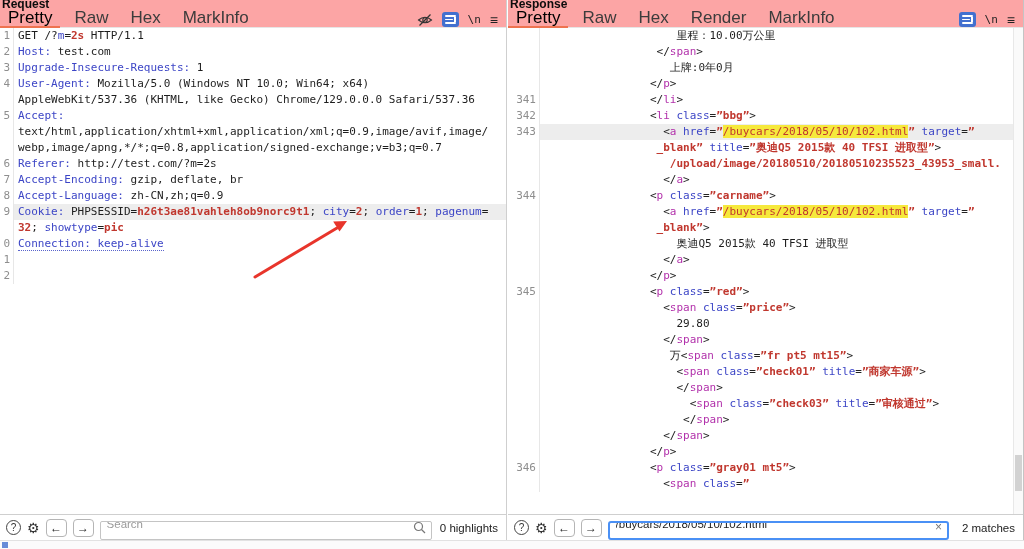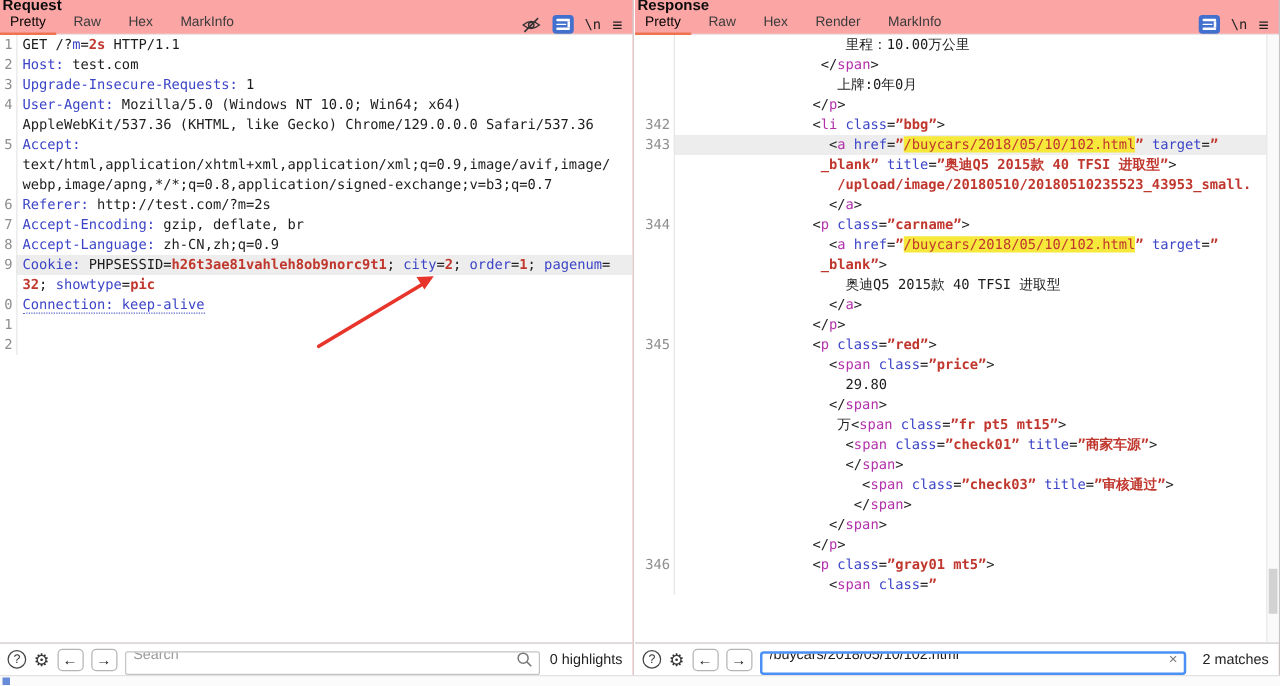--- a/index.html
+++ b/index.html
@@ -9,21 +9,21 @@
     background:#fff; font-family:"Liberation Sans", sans-serif; color:#1c1c1c;
   }
   .panel { position:absolute; top:0; height:540px; background:#fca5a5; }
   #panel-request  { left:0;   width:507px; border-right:1px solid #cfcfcf; }
   #panel-response { left:508px; width:516px; border-right:1px solid #c4c4c4; }
 
   .ptitle { position:absolute; top:-3px; left:2px; font-size:12px; font-weight:bold; color:#0c0c0c; }
 
   .tabbar { position:absolute; top:9px; left:0; right:0; height:19px; border-bottom:1px solid #e6e6e6; }
   .tabs { position:absolute; left:8px; top:0; height:19px; display:flex; align-items:center; }
-  .tab { font-size:11px; color:#3c3c3c; margin-right:22px; position:relative; height:19px; line-height:18px; cursor:default; }
+  .tab { font-size:17px; color:#3c3c3c; margin-right:22px; position:relative; height:19px; line-height:18px; cursor:default; }
   .tab.active { color:#000; }
   .tab.active::after { content:""; position:absolute; left:-8px; right:-8px; bottom:-1px; height:3px; background:#ee7350; }
   .ticons { position:absolute; right:8px; top:2px; height:17px; display:flex; align-items:center; gap:9px; }
   .nl-glyph { font-size:11px; color:#222; font-family:"DejaVu Sans Mono", monospace; }
   .menu-glyph { font-size:14px; color:#222; }
   .wrapicon { width:17px; height:15px; background:#4270cf; border-radius:3px; position:relative; }
   .wrapicon i { position:absolute; left:3px; height:1.5px; background:#fff; border-radius:1px; }
   .wrapicon i:nth-child(1){ top:3px;  width:11px; }
   .wrapicon i:nth-child(2){ top:6.5px; width:8px; }
   .wrapicon i:nth-child(3){ top:10px; width:11px; }
@@ -219,20 +219,24 @@
       </div>
       <div class="crow">
         <span class="ln"></span>
         <span class="lt"><span class="s-x">                   上牌:0年0月</span></span>
       </div>
       <div class="crow">
         <span class="ln"></span>
         <span class="lt"><span class="s-p">                &lt;/</span><span class="s-t">p</span><span class="s-p">&gt;</span></span>
       </div>
       <div class="crow">
+        <span class="ln">341</span>
+        <span class="lt"><span class="s-p">                &lt;/</span><span class="s-t">li</span><span class="s-p">&gt;</span></span>
+      </div>
+      <div class="crow">
         <span class="ln">342</span>
         <span class="lt"><span class="s-p">                &lt;</span><span class="s-t">li</span><span class="s-p"> </span><span class="s-k">class</span><span class="s-p">=</span><span class="s-v">”bbg”</span><span class="s-p">&gt;</span></span>
       </div>
       <div class="crow hlrow">
         <span class="ln">343</span>
         <span class="lt"><span class="s-p">                  &lt;</span><span class="s-t">a</span><span class="s-p"> </span><span class="s-k">href</span><span class="s-p">=</span><span class="s-v">”</span><span class="s-hl">/buycars/2018/05/10/102.html</span><span class="s-v">”</span><span class="s-p"> </span><span class="s-k">target</span><span class="s-p">=</span><span class="s-v">”</span></span>
       </div>
       <div class="crow">
         <span class="ln"></span>
         <span class="lt"><span class="s-v">                 _blank”</span><span class="s-p"> </span><span class="s-k">title</span><span class="s-p">=</span><span class="s-v">”奥迪Q5 2015款 40 TFSI 进取型”</span><span class="s-p">&gt;</span></span>

